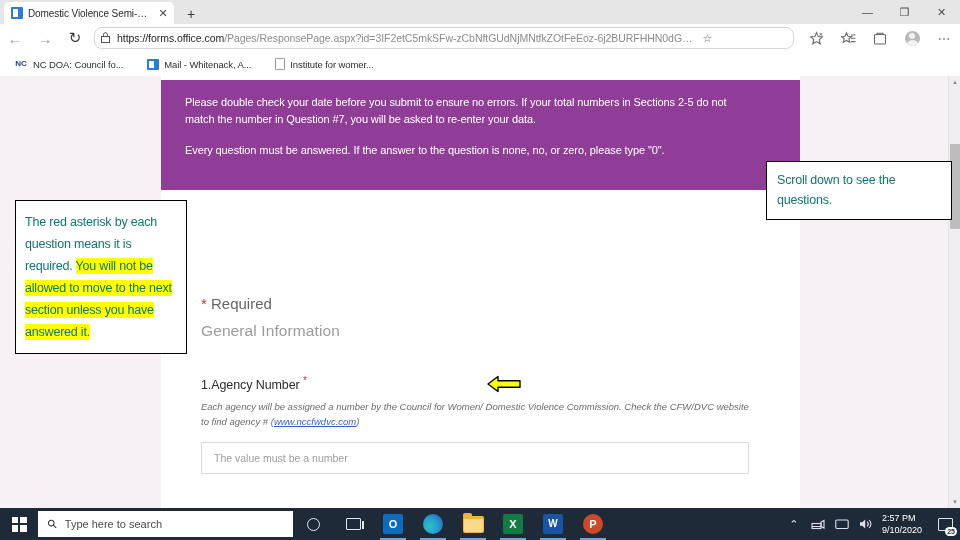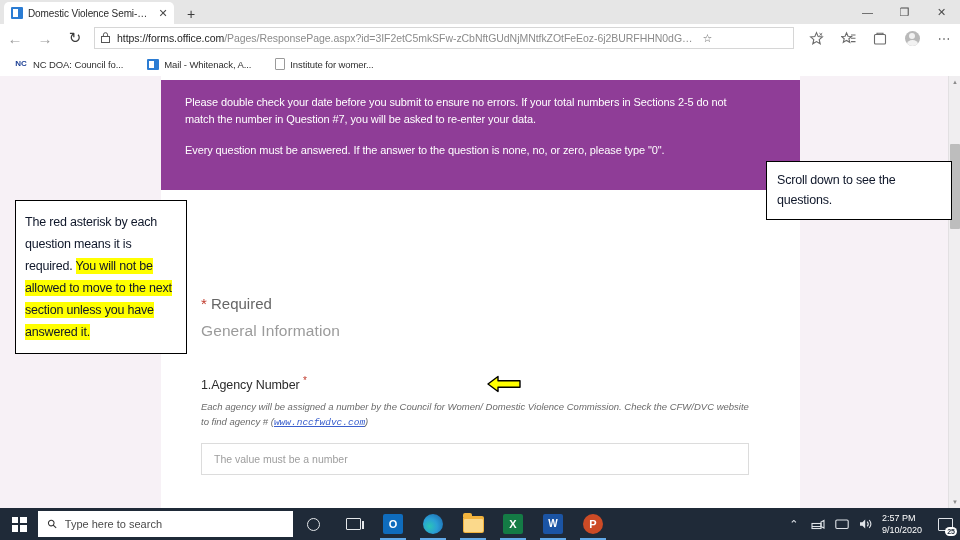--- a/index.html
+++ b/index.html
@@ -64,21 +64,21 @@
     display: flex; align-items: center; gap: 0;
   }
   .nav-ico {
     width: 30px; height: 26px;
     display: flex; align-items: center; justify-content: center;
     font-size: 15px; color: #9b9b9b;
   }
   .nav-ico.active { color: #3c3c3c; }
   .omnibox {
     flex: 1 1 auto; height: 22px; margin: 0 6px 0 4px;
-    background: #ffffff; border: 1px solid #d6d6d6; border-radius: 0;
+    background: #ffffff; border: 1px solid #d6d6d6; border-radius: 8px;
     display: flex; align-items: center; padding: 0 6px; gap: 7px;
     overflow: hidden;
   }
   .lock-ico { flex: 0 0 9px; }
   .urltext {
     font-size: 10.5px; white-space: nowrap; overflow: hidden;
     color: #8b8b8b; letter-spacing: -0.05px;
   }
   .urltext b { color: #262626; font-weight: normal; }
   .star-ico { flex: 0 0 16px; text-align: center; font-size: 11px; color: #6a6a6a; }
@@ -159,21 +159,21 @@
   }
 
   .question { position: absolute; left: 40px; width: 560px; }
   .q1 { top: 185px; }
   .q-label { font-size: 12.5px; color: #2b2b2b; letter-spacing: -0.1px; }
   .q-label .req-ast { color: #c0392b; font-size: 10px; vertical-align: super; }
   .q-desc {
     margin-top: 7px; font-size: 9.5px; color: #6b6b6b;
     font-style: italic; line-height: 15px; width: 548px;
   }
-  .q-desc a { color: #3a5fcd; text-decoration: underline; font-style: italic; font-family: Liberation Mono, monospace; }
+  .q-desc a { color: #3a5fcd; text-decoration: underline; font-style: italic; }
   .q-input {
     margin-top: 13px; width: 548px; height: 32px;
     border: 1px solid #dcdcdc; background: #ffffff;
     display: flex; align-items: center; padding: 0 12px;
     font-size: 10.5px; color: #9d9d9d;
   }
 
   .arrow {
     position: absolute; width: 34px; height: 18px;
   }
@@ -192,21 +192,21 @@
   .sb-up { top: 0; }
   .sb-down { bottom: 0; }
   .sb-thumb {
     position: absolute; left: 1px; top: 68px; width: 10px; height: 85px;
     background: #bdbdbd; border-radius: 1px;
   }
 
   
   .callout {
     position: absolute; background: #ffffff; border: 1px solid #000000;
-    color: #0f172a;
+    color: #0f766e;
   }
   .callout-right {
     left: 766px; top: 85px; width: 186px; padding: 8px 9px 9px 10px;
   }
   .callout-right .ln {
     font-size: 12.5px; line-height: 20px; letter-spacing: -0.2px;
   }
   .callout-left {
     left: 15px; top: 200px; width: 172px; padding: 10px 8px 10px 9px;
   }

